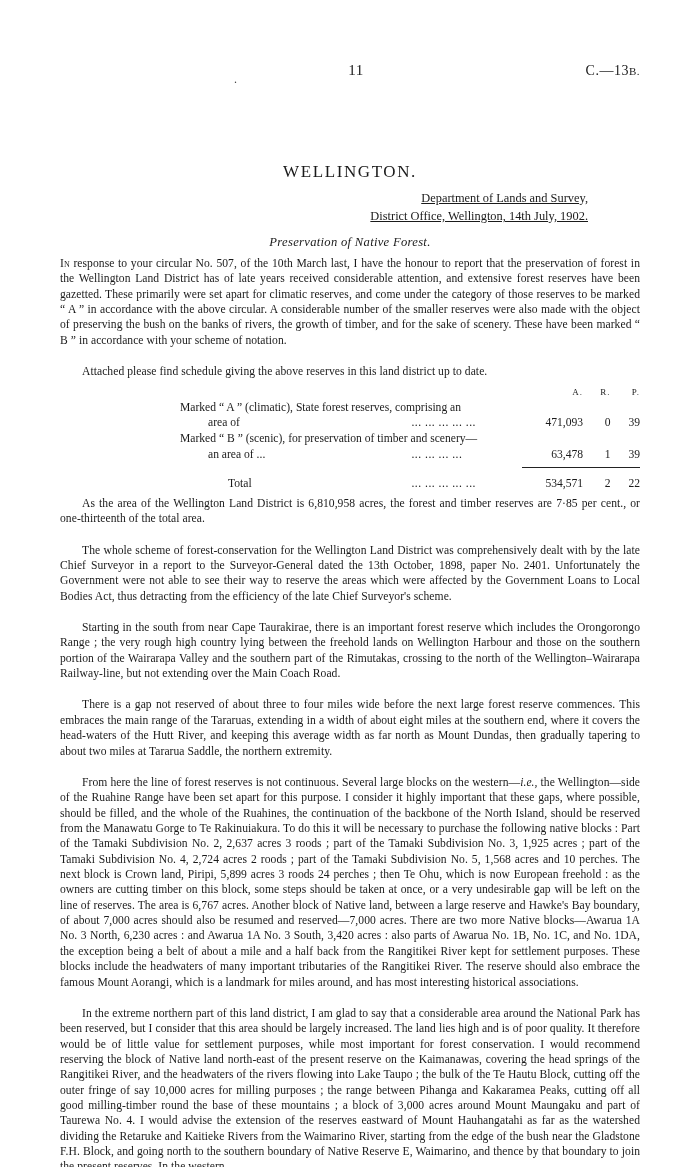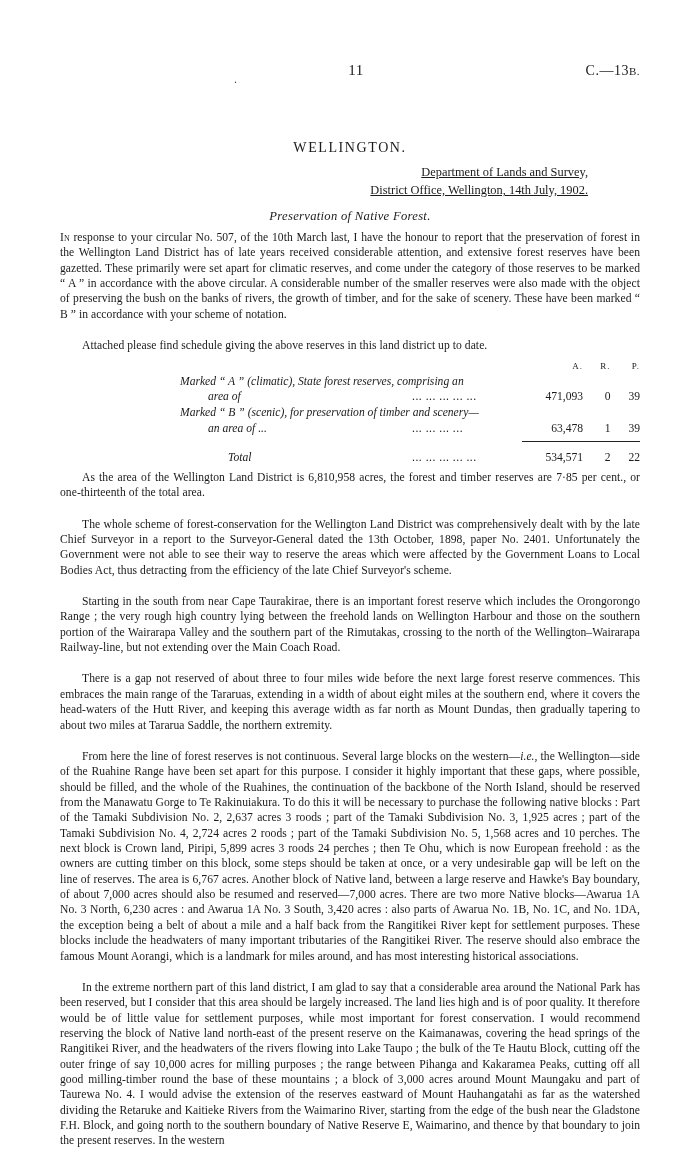--- a/index.html
+++ b/index.html
@@ -46,23 +46,23 @@
   }
   .dot-mark {
     position: absolute;
     left: 174px;
     top: 10px;
     font-size: 12px;
     color: #444;
   }
   .title {
     text-align: center;
-    font-size: 14px;
+    font-size: 17px;
     letter-spacing: 1.6px;
-    margin-top: 44px;
+    margin-top: 66px;
   }
   .dept-block {
     text-align: right;
     font-size: 12.4px;
     margin-top: 8px;
     padding-right: 52px;
     line-height: 1.45;
     text-decoration: underline;
   }
   .subtitle {
@@ -100,21 +100,20 @@
     font-size: 11.6px;
   }
   .schedule td {
     padding: 0;
     vertical-align: bottom;
     line-height: 1.35;
   }
   .sch-label {
     padding-left: 120px !important;
     white-space: nowrap;
-    font-style: italic;
   }
   .sch-label.sub {
     padding-left: 148px !important;
   }
   .sch-label.total {
     padding-left: 168px !important;
   }
   .dots {
     white-space: nowrap;
     letter-spacing: 0.5px;

